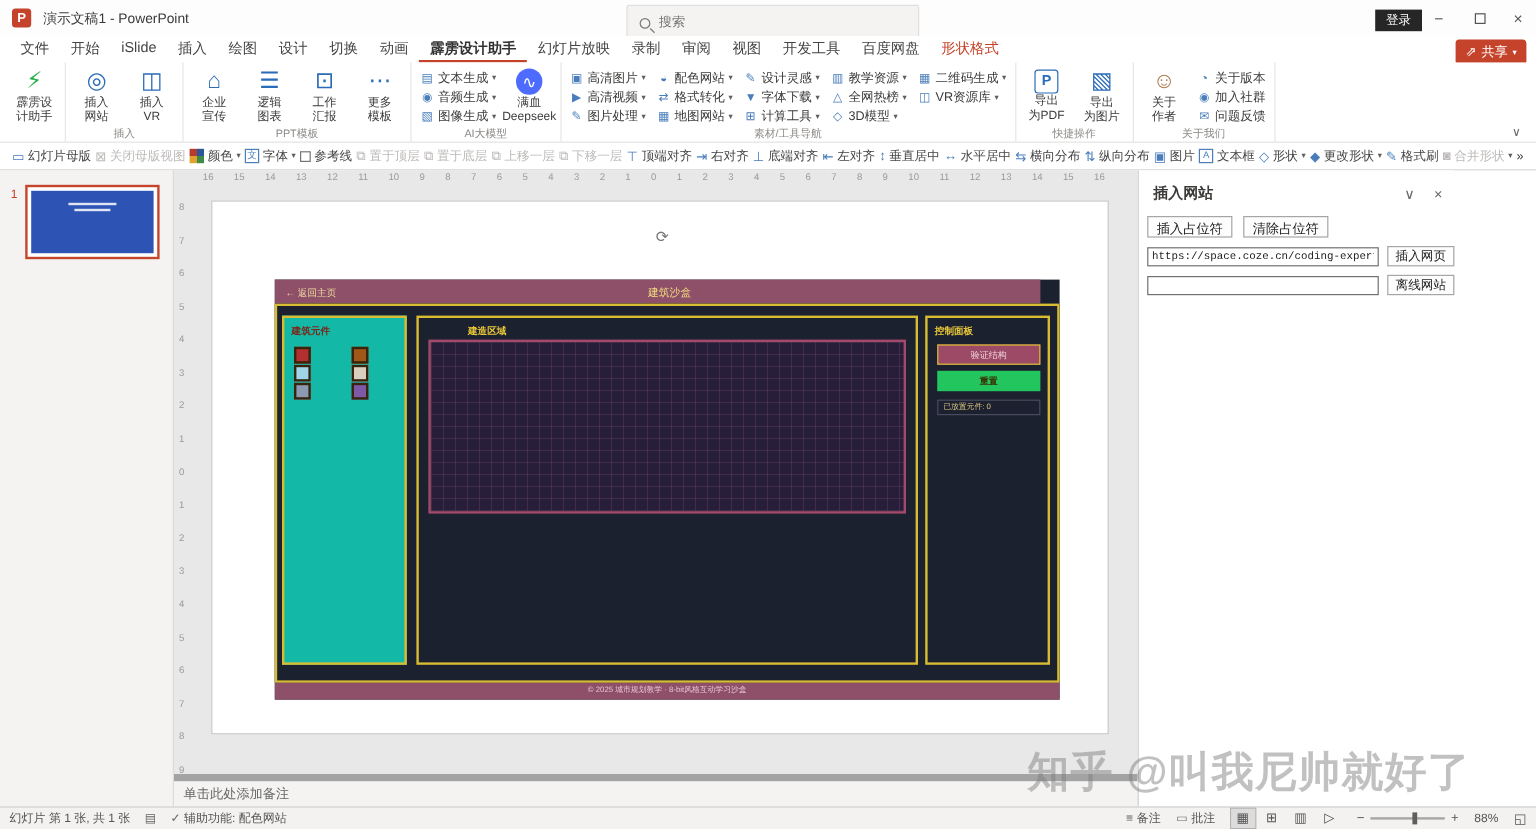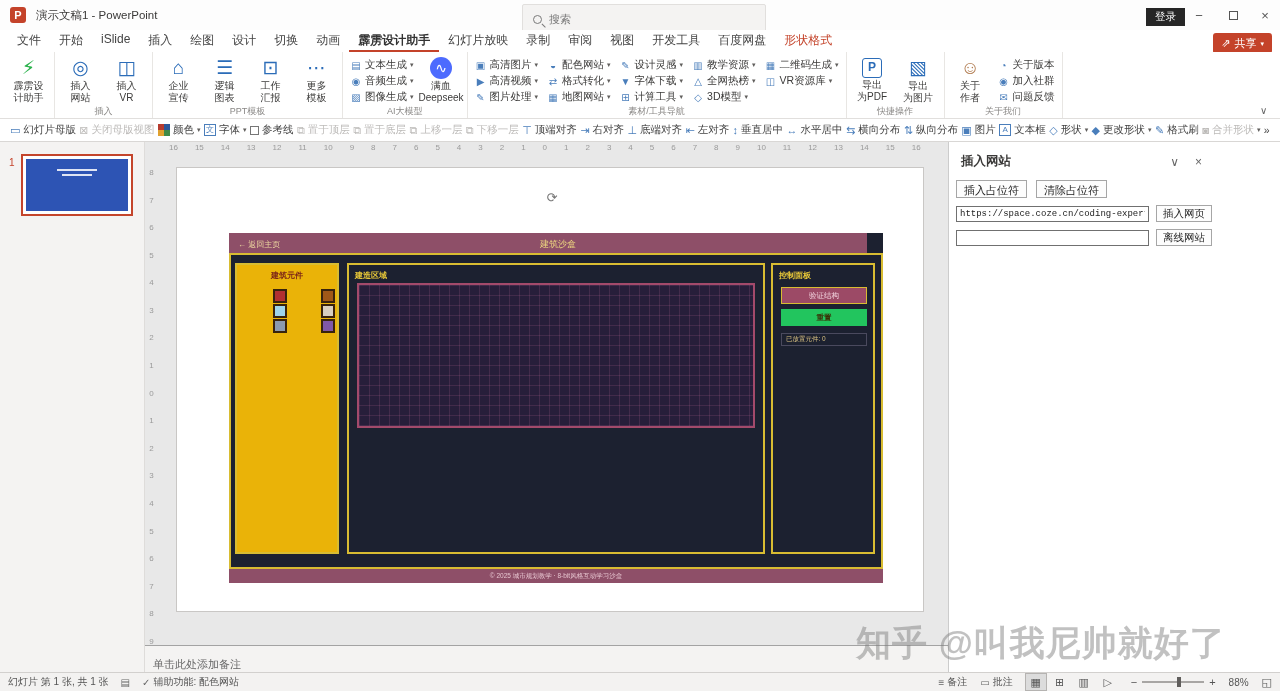--- a/index.html
+++ b/index.html
@@ -64,33 +64,33 @@
   .thumb { position:absolute; left:21px; top:12px; width:112px; height:62px; border:2px solid #c4452c; background:#fff; padding:3px; }
   .thumb-fill { width:100%; height:100%; background:#2d54b4; position:relative; }
   .thumb-fill i { position:absolute; left:30%; width:40%; height:2px; background:rgba(255,255,255,.85); }
   .thumb-fill i:nth-child(1){ top:10px; } .thumb-fill i:nth-child(2){ top:15px; width:30%; left:35%; }
 
   .editor { position:absolute; left:145px; top:142px; width:803px; height:530px; background:#e8e8e8; }
   .hruler { position:absolute; left:24px; top:1px; width:752px; height:12px; display:flex; justify-content:space-between; font-size:8px; color:#9a9a9a; }
   .vruler { position:absolute; left:1px; top:26px; width:11px; height:478px; display:flex; flex-direction:column; justify-content:space-between; font-size:8px; color:#9a9a9a; text-align:center; }
   .slide { position:absolute; left:31px; top:25px; width:748px; height:445px; background:#fff; border:1px solid #c9c7c5; }
   .rotate-handle { position:absolute; left:367px; top:22px; width:16px; height:16px; font-size:13px; color:#777; text-align:center; line-height:16px; }
-  .notes { position:absolute; left:0; bottom:0; width:803px; height:27px; background:#f4f3f2; border-top:1px solid #a3a3a3; display:flex; align-items:flex-end; }
+  .notes { position:absolute; left:0; bottom:0; width:803px; height:27px; background:#f4f3f2; border-top:6px solid #a3a3a3; display:flex; align-items:center; }
   .notes span { font-size:11px; color:#666; margin-left:8px; }
 
   
   .sb { position:absolute; left:52px; top:65px; width:654px; height:350px; background:#1c2130; }
   .sb-head { position:absolute; top:0; left:0; right:16px; height:20px; background:#8e4f68; }
   .sb-back { position:absolute; left:9px; top:6px; font-size:8px; color:#eed9a0; }
   .sb-title { position:absolute; left:0; right:0; top:5px; text-align:center; font-size:9px; color:#f2dd80;padding-left:20px; }
   .sb-body { position:absolute; top:20px; bottom:14px; left:0; right:0; border:2px solid #d8bc32; background:#1c2130; }
   .sb-foot { position:absolute; bottom:0; left:0; right:0; height:14px; background:#8e4f68; text-align:center; font-size:6.5px; line-height:14px; color:#e5c3ce; }
   .sb-panel { position:absolute; top:8px; height:291px; border:2px solid #d8bc32; background:#1c2130; }
-  .sb-left { left:4px; width:104px; background:#eab308;padding-left:28px; }
-  .sb-mid { left:116px; width:418px; }
+  .sb-left { left:4px; width:104px; background:#14b8a6; }
+  .sb-mid { left:116px; width:418px;padding-left:35px; }
   .sb-right { left:540px; width:104px; }
   .sb-ptitle { font-size:8px; font-weight:bold; padding:5px 0 0 6px; color:#e8c838; }
   .sb-left .sb-ptitle { color:#7c2518; }
   .sb-swgrid { display:grid; grid-template-columns:14px 14px; gap:1px 34px; margin:8px 0 0 8px; }
   .sb-sw { width:14px; height:14px; border:2px solid #38230c; }
   .sb-build { position:absolute; left:8px; top:18px; width:398px; height:145px; background:#271e3a; border:2px solid #a34a6b;
       background-image:
         repeating-linear-gradient(0deg, rgba(205,110,160,.16) 0 1px, transparent 1px 10px),
         repeating-linear-gradient(90deg, rgba(205,110,160,.16) 0 1px, transparent 1px 10px); }
   .sb-btn { position:absolute; left:8px; width:86px; height:17px; font-size:7.5px; display:flex; align-items:center; justify-content:center; border:none; }

